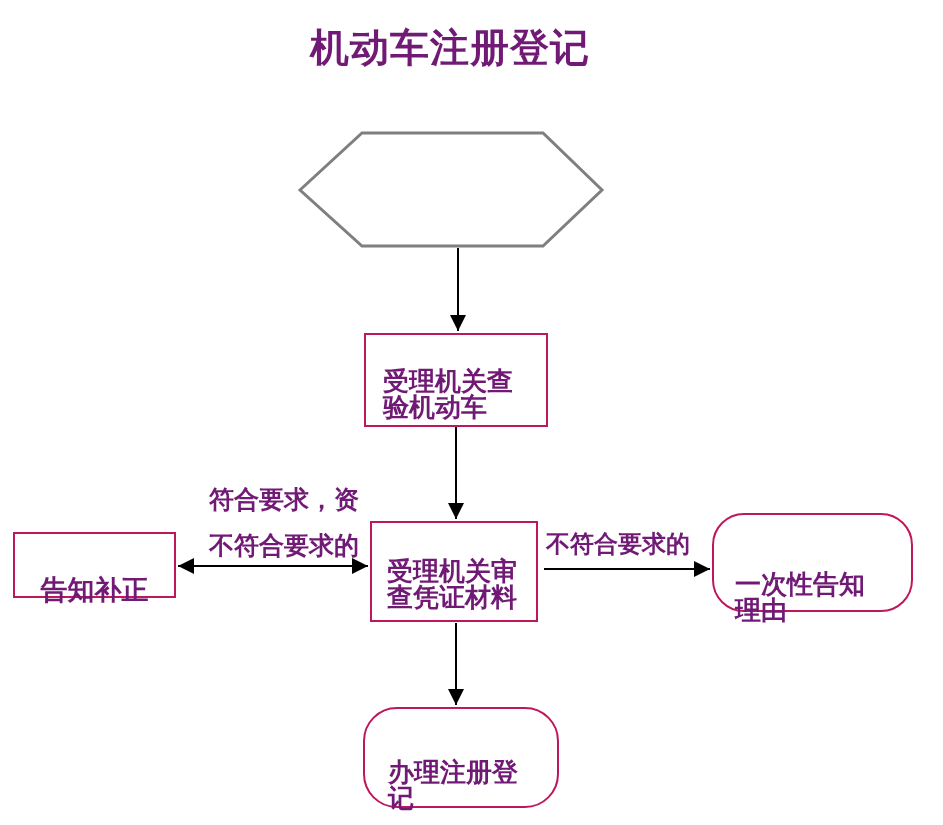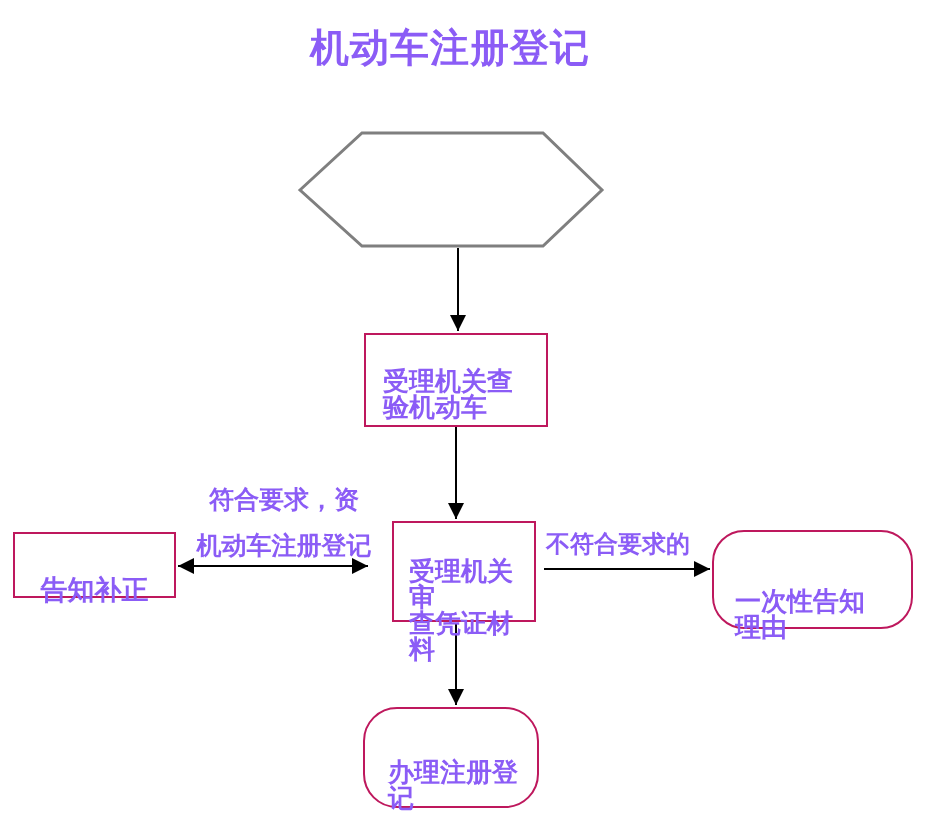--- a/index.html
+++ b/index.html
@@ -2,21 +2,21 @@
 <html><head>
 <meta charset="utf-8">
 <style>
   html, body { margin: 0; padding: 0; background: #ffffff; }
   .stage {
     position: relative;
     width: 943px;
     height: 825px;
     background: #ffffff;
     font-family: "DejaVu Sans", sans-serif;
-    color: #8b5cf6;
+    color: #701a75;
     overflow: hidden;
   }
   .layer-svg {
     position: absolute;
     left: 0; top: 0;
     width: 943px; height: 825px;
   }
   .page-title {
     position: absolute;
     left: 150px; top: 26px;
@@ -32,24 +32,24 @@
     position: absolute;
     box-sizing: border-box;
     background: #ffffff;
     border: 2px solid #be185d;
     font-weight: bold;
     font-size: 26px;
     line-height: 26px;
     white-space: pre-line;
   }
   .node-inspect  { left: 364px; top: 333px; width: 184px; height: 94px;  padding: 7px 0 0 17px; }
-  .node-review   { left: 370px; top: 521px; width: 144px; height: 101px; padding: 9px 0 0 15px; margin-left: 22px; }
+  .node-review   { left: 370px; top: 521px; width: 168px; height: 101px; padding: 9px 0 0 15px; }
   .node-correct  { left: 13px;  top: 532px; width: 163px; height: 66px;  padding-top: 17px; text-align: center; font-size: 27px; }
-  .node-reason   { left: 712px; top: 513px; width: 201px; height: 99px;  padding: 30px 0 0 21px; border-radius: 32px; margin-top: 17px; }
-  .node-register { left: 363px; top: 707px; width: 176px; height: 101px; padding: 24px 0 0 23px; border-radius: 34px; }
+  .node-reason   { left: 712px; top: 513px; width: 201px; height: 99px;  padding: 30px 0 0 21px; border-radius: 32px; }
+  .node-register { left: 363px; top: 707px; width: 196px; height: 101px; padding: 24px 0 0 23px; border-radius: 34px; }
   .hex-label {
     position: absolute;
     left: 380px; top: 143px;
     width: 170px;
     font-weight: bold;
     font-size: 25px;
     line-height: 25px;
     white-space: pre-line;
   }
   .edge-label {
@@ -110,17 +110,17 @@
     <span>一次性告知
 理由</span>
   </div>
 
   <div class="node node-register">
     <span>办理注册登
 记</span>
   </div>
 
   <div class="edge-label edge-label-left">符合要求，资
-机动车注册登记</div>
+不符合要求的</div>
 
   <div class="edge-label edge-label-right">不符合要求的</div>
 
 </div>
 
 </body></html>

